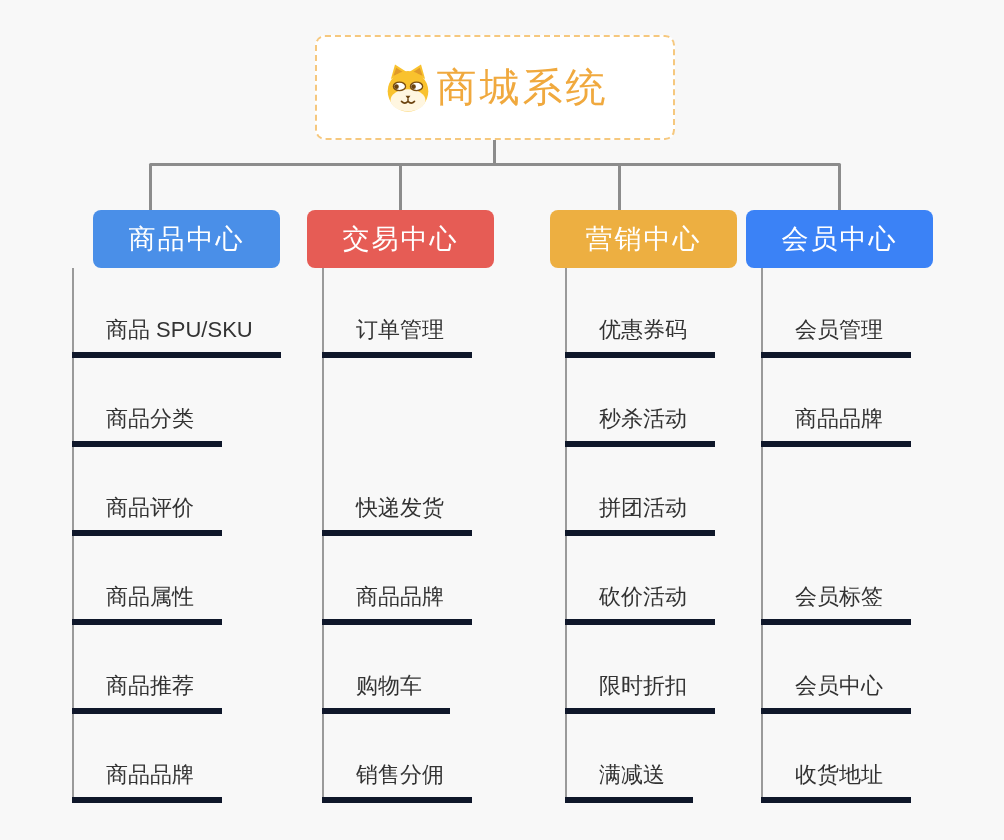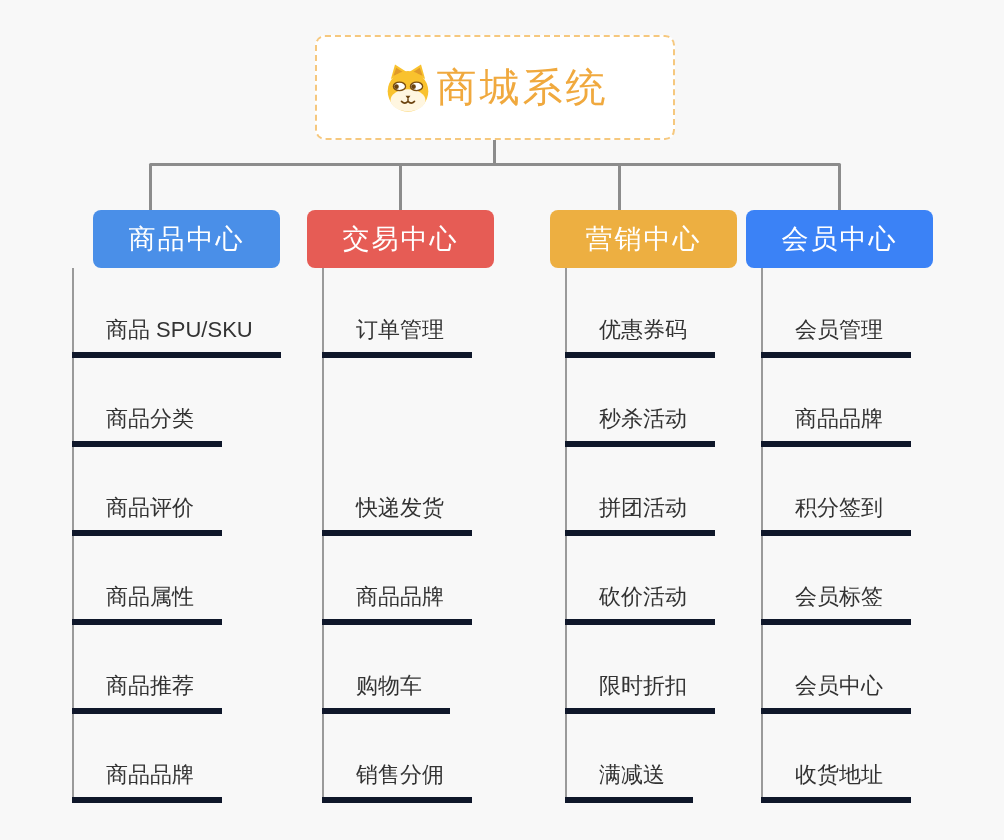--- a/index.html
+++ b/index.html
@@ -107,19 +107,18 @@
     <div class="leaf l3">砍价活动</div>
     <div class="leaf l4">限时折扣</div>
     <div class="leaf l5">满减送</div>
   </div>
 
   <div class="branch b3">
     <div class="branch-node" style="background-color: #3b82f6;">会员中心</div>
     <div class="trunk"></div>
     <div class="leaf l0">会员管理</div>
     <div class="leaf l1">商品品牌</div>
-    <div class="leaf l2">积分签到</div>
     <div class="leaf l3">会员标签</div>
     <div class="leaf l4">会员中心</div>
     <div class="leaf l5">收货地址</div>
   </div>
 
 </div>
 
 </body></html>

